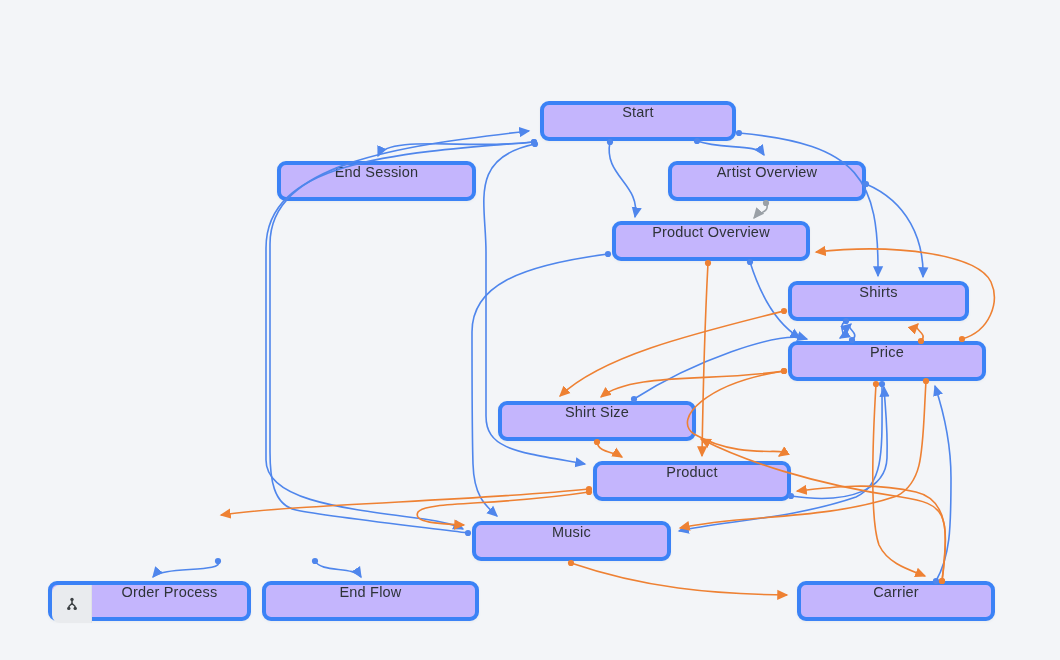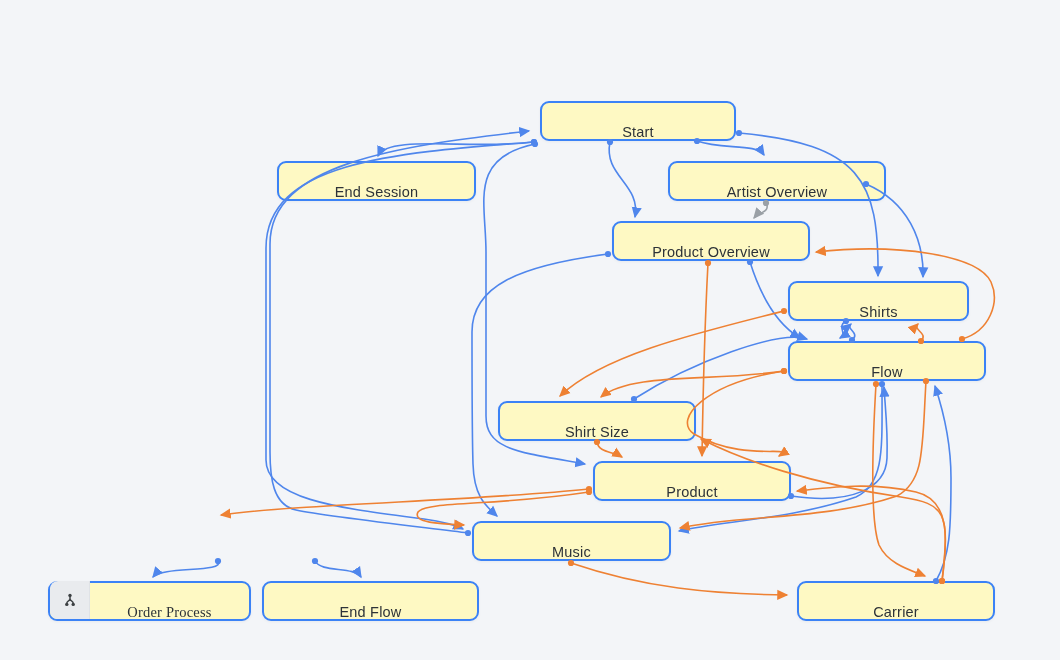--- a/index.html
+++ b/index.html
@@ -5,37 +5,37 @@
   html,body{margin:0;padding:0;}
   body{
     width:1060px;height:660px;overflow:hidden;
     background:#f3f5f8;
     font-family:"Liberation Sans","DejaVu Sans",sans-serif;
     position:relative;
   }
   #canvas{position:absolute;inset:0;width:1060px;height:660px;}
   .node{
     position:absolute;height:40px;box-sizing:border-box;
-    background:#fef9c3;border:2px solid #3b82f6;border-radius:9px;
+    background:#c4b5fd;border:4px solid #3b82f6;border-radius:9px;
     box-shadow:0 1px 3px rgba(20,30,50,0.05);
-    display:flex;align-items:flex-end;justify-content:center;
+    display:flex;align-items:flex-start;justify-content:center;
     z-index:1;
   }
   .node-label{
     font-size:14.5px;color:#2e3338;letter-spacing:.2px;line-height:1;
     white-space:nowrap;
   }
   .node.has-icon{justify-content:flex-start;padding-left:0;}
   .icon-box{
     width:40px;height:38px;flex:0 0 40px;box-sizing:border-box;
     background:#e9ebee;border-right:1px solid #dfe2e6;
     border-radius:8px 0 0 8px;
     display:flex;align-items:center;justify-content:center;
   }
-  .node.has-icon .node-label{flex:1;text-align:center;font-family:Liberation Serif, serif;}
+  .node.has-icon .node-label{flex:1;text-align:center;}
   #edges{
     position:absolute;left:0;top:0;width:1060px;height:660px;
     z-index:2;pointer-events:none;
   }
   #edges path.edge{fill:none;stroke-width:1.6px;pointer-events:visibleStroke;}
   #edges path.blue{stroke:#4f86ec;}
   #edges path.orange{stroke:#ee8133;}
   #edges path.gray{stroke:#9aa0a6;}
   #edges circle.blue{fill:#4f86ec;}
   #edges circle.orange{fill:#ee8133;}
@@ -125,31 +125,31 @@
       <path d="M926,381 C922,448 925,481 897,496 C822,521 742,514 680,528" class="edge orange" marker-end="url(#arrow-orange)"></path>
       <circle cx="926" cy="381" r="3.1" class="dot orange"></circle>
     </svg>
 
   <div class="node" style="left:540px;top:101px;width:196px">
     <span class="node-label">Start</span>
   </div>
   <div class="node" style="left:277px;top:161px;width:199px">
     <span class="node-label">End Session</span>
   </div>
-  <div class="node" style="left:668px;top:161px;width:218px">
+  <div class="node" style="left:668px;top:161px;width:198px">
     <span class="node-label">Artist Overview</span>
   </div>
   <div class="node" style="left:612px;top:221px;width:198px">
     <span class="node-label">Product Overview</span>
   </div>
   <div class="node" style="left:788px;top:281px;width:181px">
     <span class="node-label">Shirts</span>
   </div>
   <div class="node" style="left:788px;top:341px;width:198px">
-    <span class="node-label">Flow</span>
+    <span class="node-label">Price</span>
   </div>
   <div class="node" style="left:498px;top:401px;width:198px">
     <span class="node-label">Shirt Size</span>
   </div>
   <div class="node" style="left:593px;top:461px;width:198px">
     <span class="node-label">Product</span>
   </div>
   <div class="node" style="left:472px;top:521px;width:199px">
     <span class="node-label">Music</span>
   </div>

